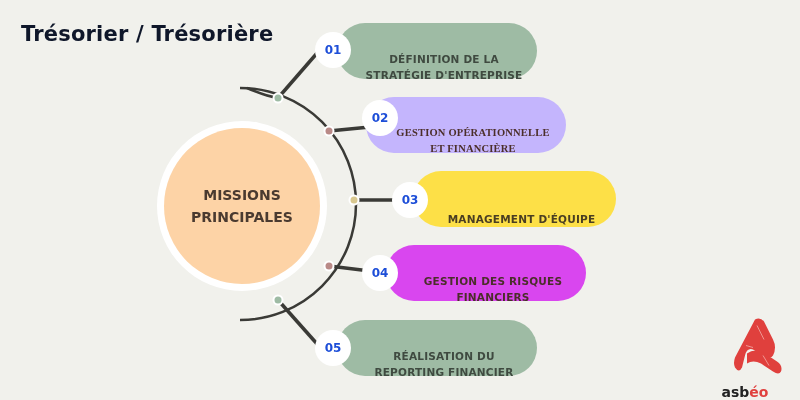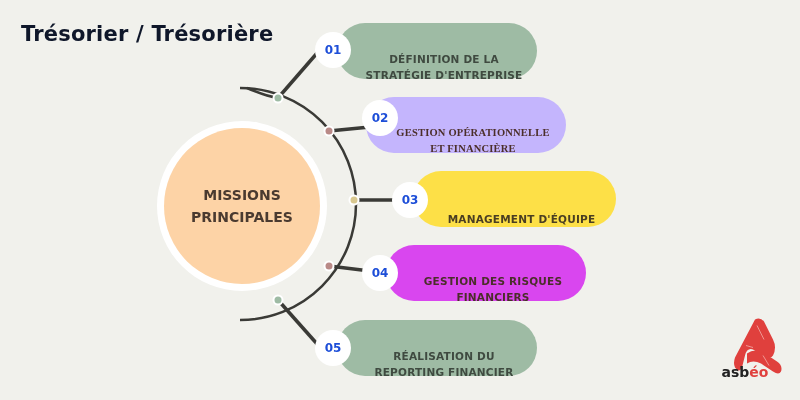--- a/index.html
+++ b/index.html
@@ -6,21 +6,21 @@
   body{width:800px;height:400px;background:#f1f1ec;position:relative;overflow:hidden;font-family:"DejaVu Sans","Liberation Sans",sans-serif;}
   .title{position:absolute;left:21px;top:22px;font-size:21px;font-weight:bold;color:#0f172a;letter-spacing:0.2px;}
   svg.lines{position:absolute;left:0;top:0;}
   .center{position:absolute;left:157px;top:121px;width:170px;height:170px;border-radius:50%;background:#fff;}
   .center-inner{position:absolute;left:7px;top:7px;width:156px;height:156px;border-radius:50%;background:#fdd3a6;display:flex;align-items:center;justify-content:center;text-align:center;}
   .center-text{font-size:14px;font-weight:bold;color:#4a3a30;line-height:22px;width:140px;}
   .pill{position:absolute;height:56px;border-radius:28px;display:flex;align-items:center;justify-content:center;text-align:center;}
   .pill-text{font-size:10.5px;font-weight:bold;line-height:16px;letter-spacing:0.2px;margin-top:32px;}
   .num{position:absolute;width:36px;height:36px;border-radius:50%;background:#fff;display:flex;align-items:center;justify-content:center;font-size:12px;font-weight:bold;color:#1d4ed8;}
   .logo{position:absolute;left:733px;top:305px;width:50px;height:85px;}
-  .logo-text{position:absolute;left:715px;top:364px;font-size:14px;font-weight:bold;color:#222;width:60px;text-align:center;}
+  .logo-text{position:absolute;left:715px;top:384px;font-size:14px;font-weight:bold;color:#222;width:60px;text-align:center;}
   .logo-text .accent{color:#e0403d;}
 </style>
 </head>
 <body>
 
 <div class="title">Trésorier / Trésorière</div>
 
 <svg class="lines" width="800" height="400">
 
   <path d="M 240 88 A 116 116 0 0 1 240 320" fill="none" stroke="#3a3a36" stroke-width="2.5"></path>

